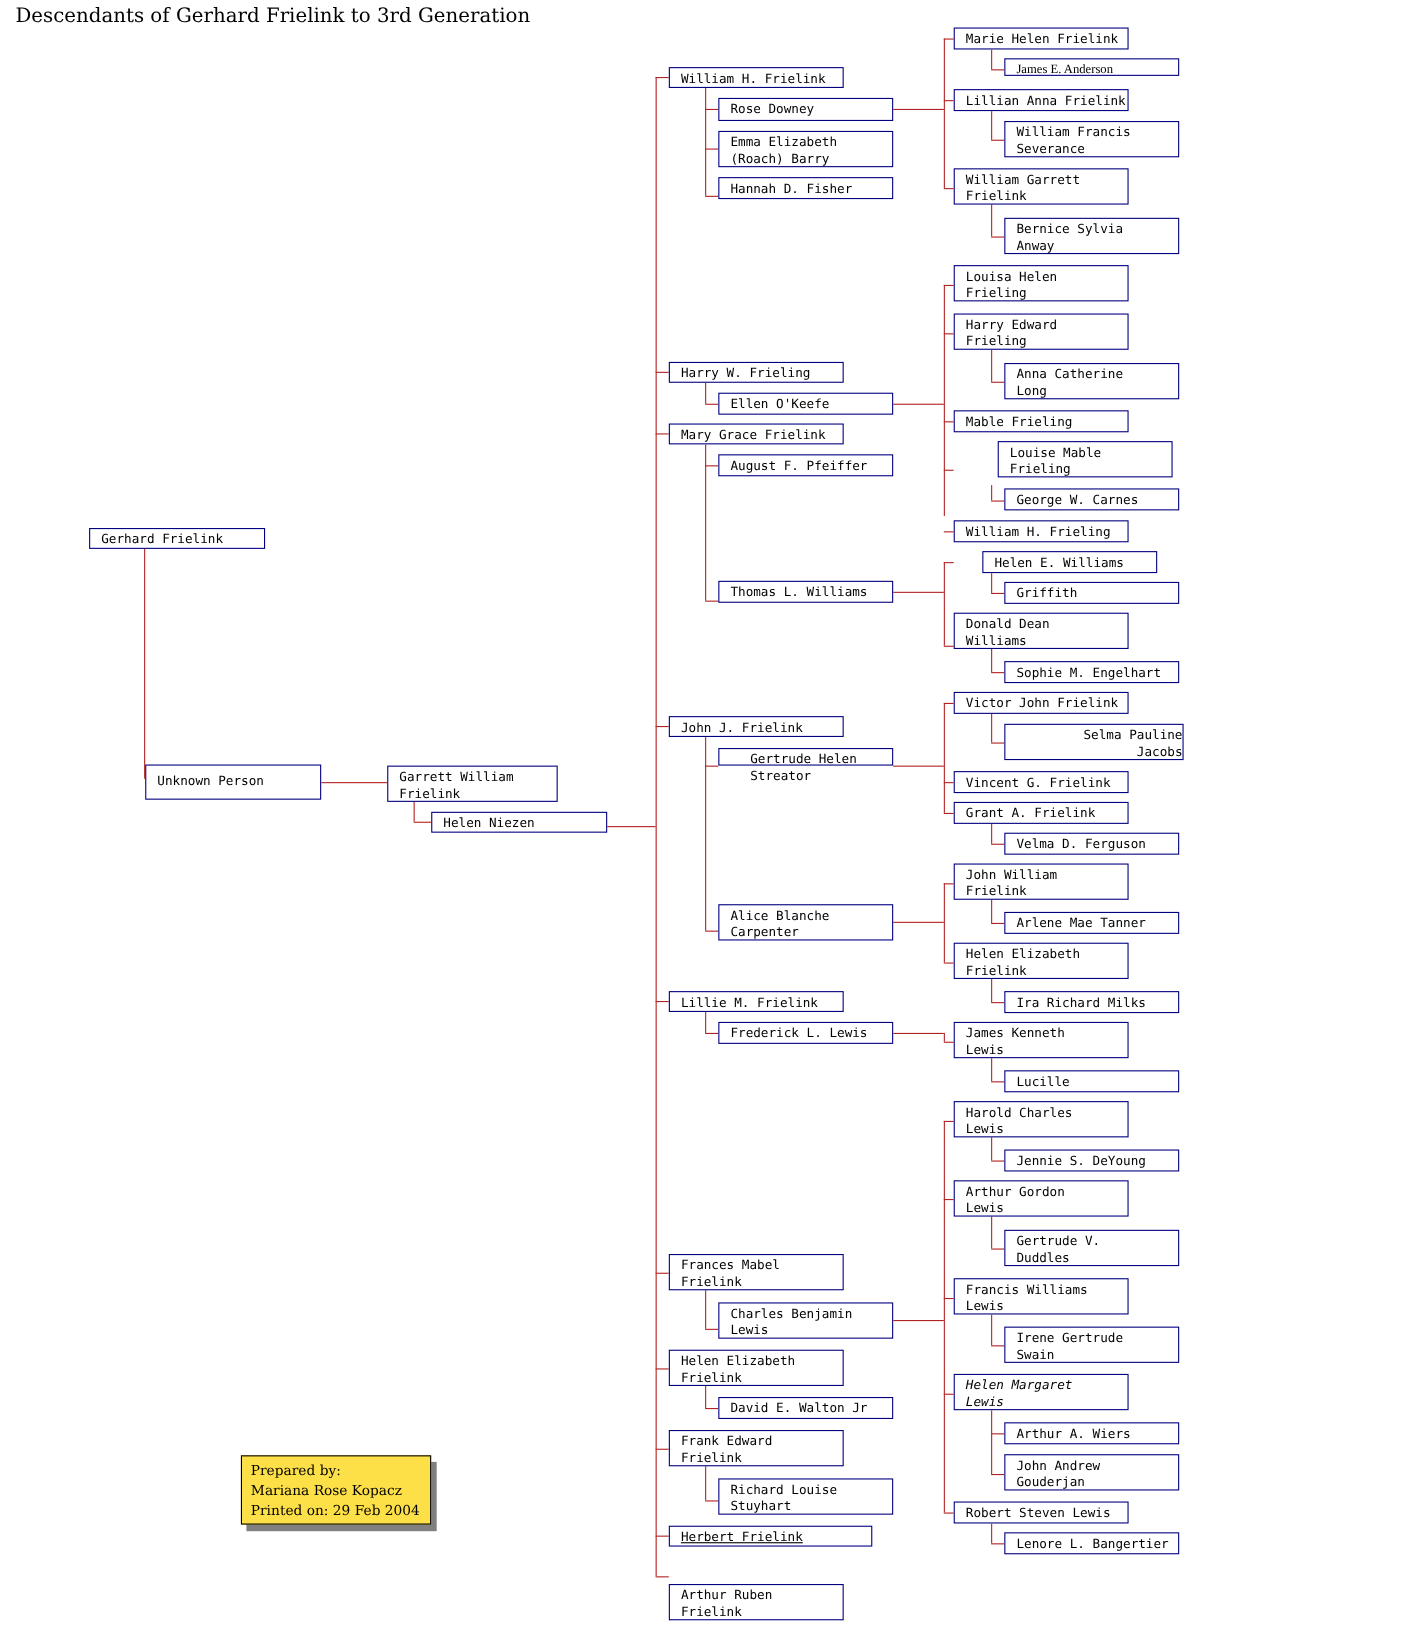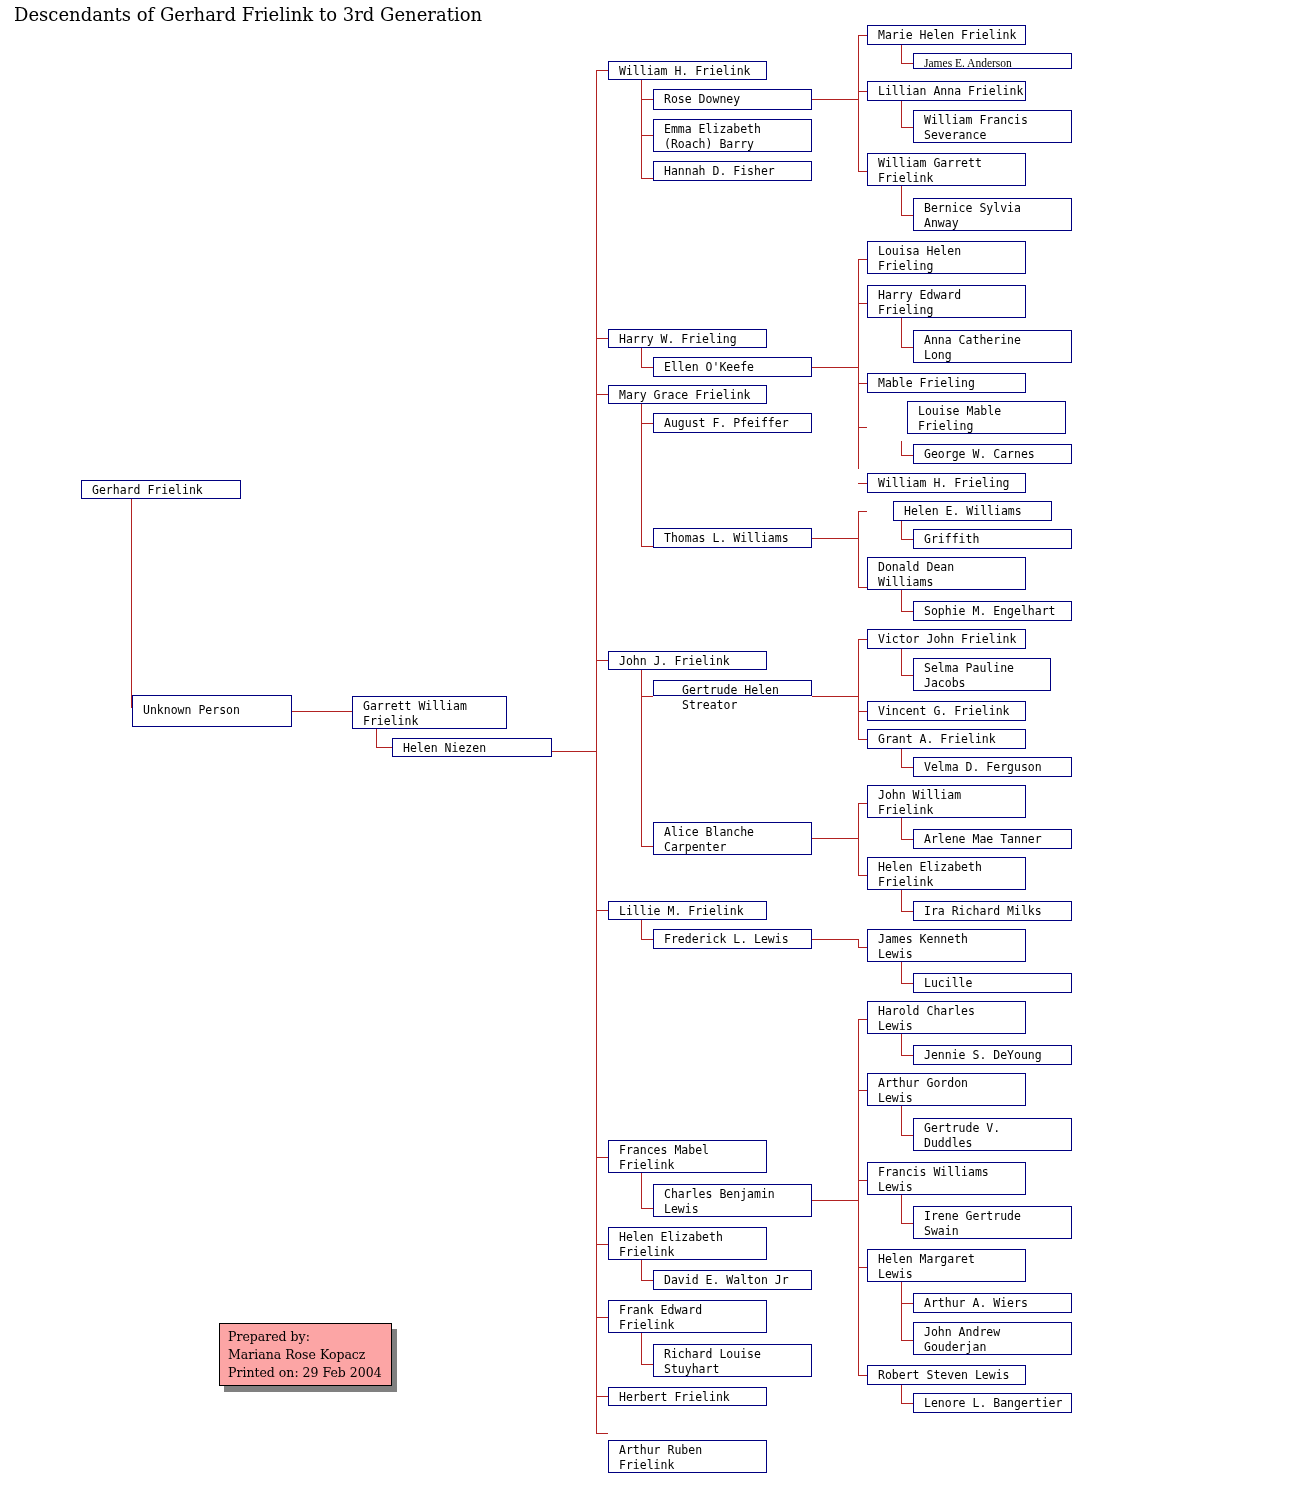--- a/index.html
+++ b/index.html
@@ -35,21 +35,21 @@
   
   .ln{position:absolute;background:#b22222;z-index:2;}
   .lnh{height:1px;}
   .lnv{width:1px;}
 
   
   .prep{
     position:absolute;
     box-sizing:border-box;
     border:1px solid #000000;
-    background:#fca5a5;
+    background:#fde047;
     font-family:"DejaVu Serif","Liberation Serif",serif;
     font-size:12.5px;
     line-height:18px;
     color:#000;
     padding:4px 8px 4px 8px;
     white-space:pre-line;
     z-index:6;
   }
   .prepshadow{
     position:absolute;background:#808080;z-index:5;
@@ -242,21 +242,21 @@
 
   <div class="node two" style="left:608px;top:1227px;width:159px;height:33px;">Helen Elizabeth
 Frielink</div>
   <div class="node" style="left:653px;top:1270px;width:159px;height:20px;">David E. Walton Jr</div>
 
   <div class="node two" style="left:608px;top:1300px;width:159px;height:33px;">Frank Edward
 Frielink</div>
   <div class="node two" style="left:653px;top:1344px;width:159px;height:33px;">Richard Louise
 Stuyhart</div>
 
-  <div class="node" style="left:608px;top:1387px;width:159px;height:19px;">Herbert Frielink</div>
+  <div class="node" style="left:608px;top:1387px;width:185px;height:19px;text-decoration:underline;">Herbert Frielink</div>
   <div class="node two" style="left:608px;top:1416px;width:159px;height:33px;margin-top:24px;">Arthur Ruben
 Frielink</div>
 
   <div class="node" style="left:867px;top:25px;width:159px;height:20px;">Marie Helen Frielink</div>
   <div class="node" style="left:913px;top:53px;width:159px;height:16px;font-family:Liberation Serif, serif;">James E. Anderson</div>
   <div class="node" style="left:867px;top:81px;width:159px;height:20px;">Lillian Anna Frielink</div>
   <div class="node two" style="left:913px;top:110px;width:159px;height:33px;">William Francis
 Severance</div>
   <div class="node two" style="left:867px;top:153px;width:159px;height:33px;">William Garrett
 Frielink</div>
@@ -275,21 +275,21 @@
   <div class="node" style="left:913px;top:444px;width:159px;height:20px;">George W. Carnes</div>
   <div class="node" style="left:867px;top:473px;width:159px;height:20px;">William H. Frieling</div>
 
   <div class="node" style="left:867px;top:501px;width:159px;height:20px;margin-left:26px;">Helen E. Williams</div>
   <div class="node" style="left:913px;top:529px;width:159px;height:20px;">Griffith</div>
   <div class="node two" style="left:867px;top:557px;width:159px;height:33px;">Donald Dean
 Williams</div>
   <div class="node" style="left:913px;top:601px;width:159px;height:20px;">Sophie M. Engelhart</div>
 
   <div class="node" style="left:867px;top:629px;width:159px;height:20px;">Victor John Frielink</div>
-  <div class="node two" style="left:913px;top:658px;width:138px;height:33px;">Selma Pauline
+  <div class="node two" style="left:913px;top:658px;width:163px;height:33px;text-align:right;">Selma Pauline
 Jacobs</div>
   <div class="node" style="left:867px;top:701px;width:159px;height:20px;">Vincent G. Frielink</div>
   <div class="node" style="left:867px;top:729px;width:159px;height:20px;">Grant A. Frielink</div>
   <div class="node" style="left:913px;top:757px;width:159px;height:20px;">Velma D. Ferguson</div>
 
   <div class="node two" style="left:867px;top:785px;width:159px;height:33px;">John William
 Frielink</div>
   <div class="node" style="left:913px;top:829px;width:159px;height:20px;">Arlene Mae Tanner</div>
   <div class="node two" style="left:867px;top:857px;width:159px;height:33px;">Helen Elizabeth
 Frielink</div>
@@ -303,21 +303,21 @@
 Lewis</div>
   <div class="node" style="left:913px;top:1045px;width:159px;height:20px;">Jennie S. DeYoung</div>
   <div class="node two" style="left:867px;top:1073px;width:159px;height:33px;">Arthur Gordon
 Lewis</div>
   <div class="node two" style="left:913px;top:1118px;width:159px;height:33px;">Gertrude V.
 Duddles</div>
   <div class="node two" style="left:867px;top:1162px;width:159px;height:33px;">Francis Williams
 Lewis</div>
   <div class="node two" style="left:913px;top:1206px;width:159px;height:33px;">Irene Gertrude
 Swain</div>
-  <div class="node two" style="left:867px;top:1249px;width:159px;height:33px;">Helen Margaret
+  <div class="node two" style="left:867px;top:1249px;width:159px;height:33px;font-style:italic;">Helen Margaret
 Lewis</div>
   <div class="node" style="left:913px;top:1293px;width:159px;height:20px;">Arthur A. Wiers</div>
   <div class="node two" style="left:913px;top:1322px;width:159px;height:33px;">John Andrew
 Gouderjan</div>
   <div class="node" style="left:867px;top:1365px;width:159px;height:20px;">Robert Steven Lewis</div>
   <div class="node" style="left:913px;top:1393px;width:159px;height:20px;">Lenore L. Bangertier</div>
 
   <div class="prepshadow" style="left:224px;top:1329px;width:173px;height:63px;"></div>
   <div class="prep" style="left:219px;top:1323px;width:173px;height:63px;">Prepared by:
 Mariana Rose Kopacz

